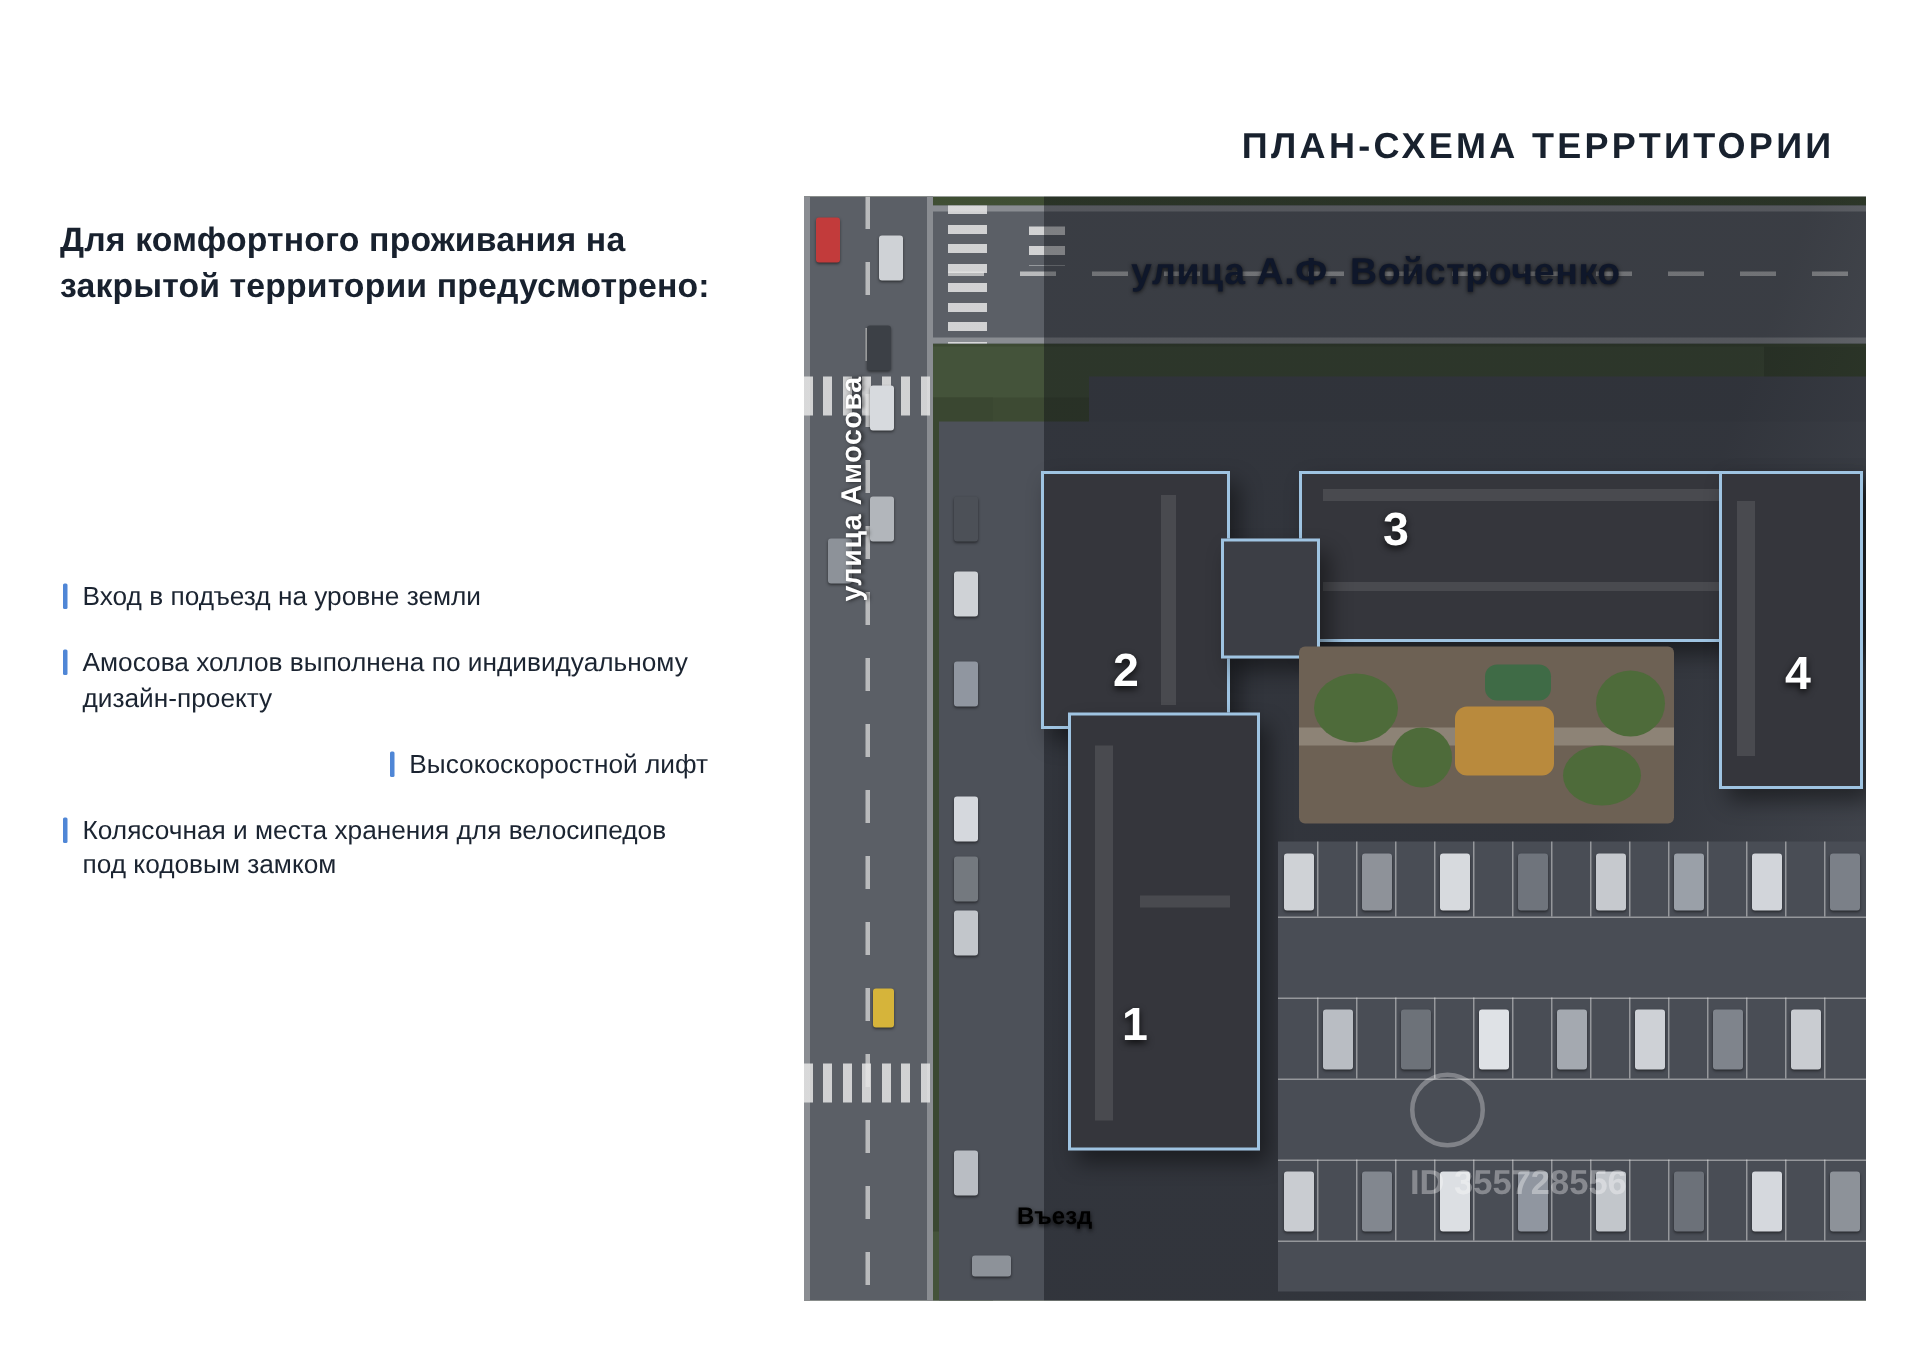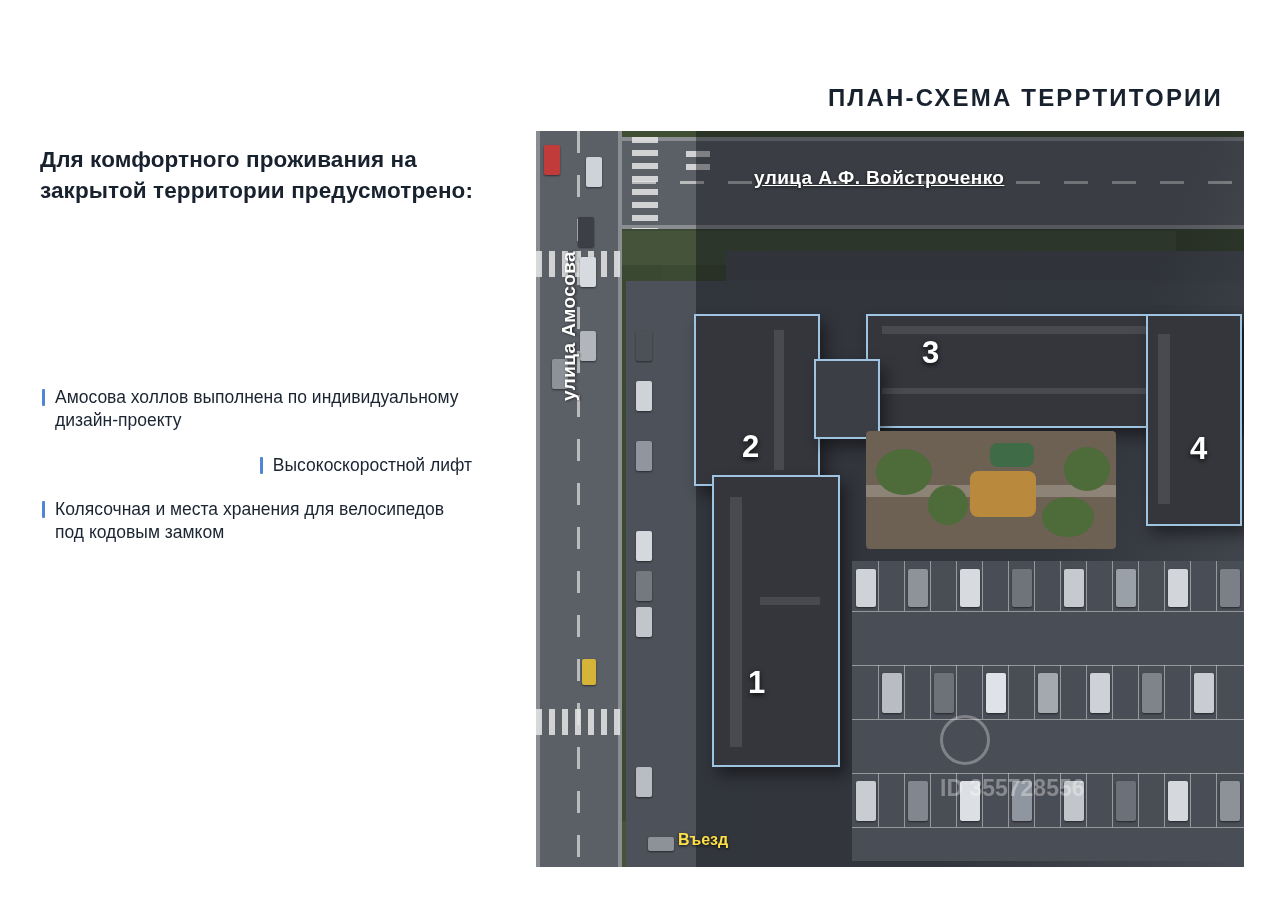--- a/index.html
+++ b/index.html
@@ -146,47 +146,45 @@
   .grass {
     position: absolute;
     background: #44533a;
   }
   .grass.dark { background: #3a4731; }
 
   
   .street-label-h {
     position: absolute;
     top: 36px; left: 218px;
-    color: #ffffff;
-    font-size: 19px;
+    color: #0f172a;
+    font-size: 25px;
     font-weight: bold;
     letter-spacing: 0.4px;
     text-shadow: 0 1px 3px rgba(0,0,0,.75);
-    text-decoration: underline;
   }
   .street-label-v {
     position: absolute;
     left: 22px; top: 270px;
     color: #ffffff;
     font-size: 19px;
     font-weight: bold;
     letter-spacing: 0.4px;
     transform: rotate(-90deg);
     transform-origin: left top;
     text-shadow: 0 1px 3px rgba(0,0,0,.75);
     white-space: nowrap;
   }
   .entrance-label {
     position: absolute;
     left: 142px; top: 672px;
-    color: #fde047;
+    color: #000000;
     font-size: 16px;
     font-weight: bold;
     text-shadow: 0 1px 3px rgba(0,0,0,.8);
-    margin-top: 28px;
   }
 
   
   .bld {
     position: absolute;
     background: #35363c;
     border: 2px solid #9fc4e2;
     box-shadow: 6px 8px 14px rgba(0,0,0,.45);
   }
   .bld.light { background: #3c3e45; }
@@ -269,20 +267,24 @@
   }
 </style>
 </head>
 <body>
 
 <div class="left-col">
   <p class="lead">Для комфортного проживания на закрытой территории предусмотрено:</p>
 </div>
 
 <div class="features">
+  <div class="feature">
+    <span class="bar"></span>
+    <span class="txt">Вход в подъезд на уровне земли</span>
+  </div>
   <div class="feature">
     <span class="bar"></span>
     <span class="txt">Амосова холлов выполнена по индивидуальному дизайн-проекту</span>
   </div>
   <div class="feature gap-top">
     <span class="bar"></span>
     <span class="txt">Высокоскоростной лифт</span>
   </div>
   <div class="feature">
     <span class="bar"></span>

